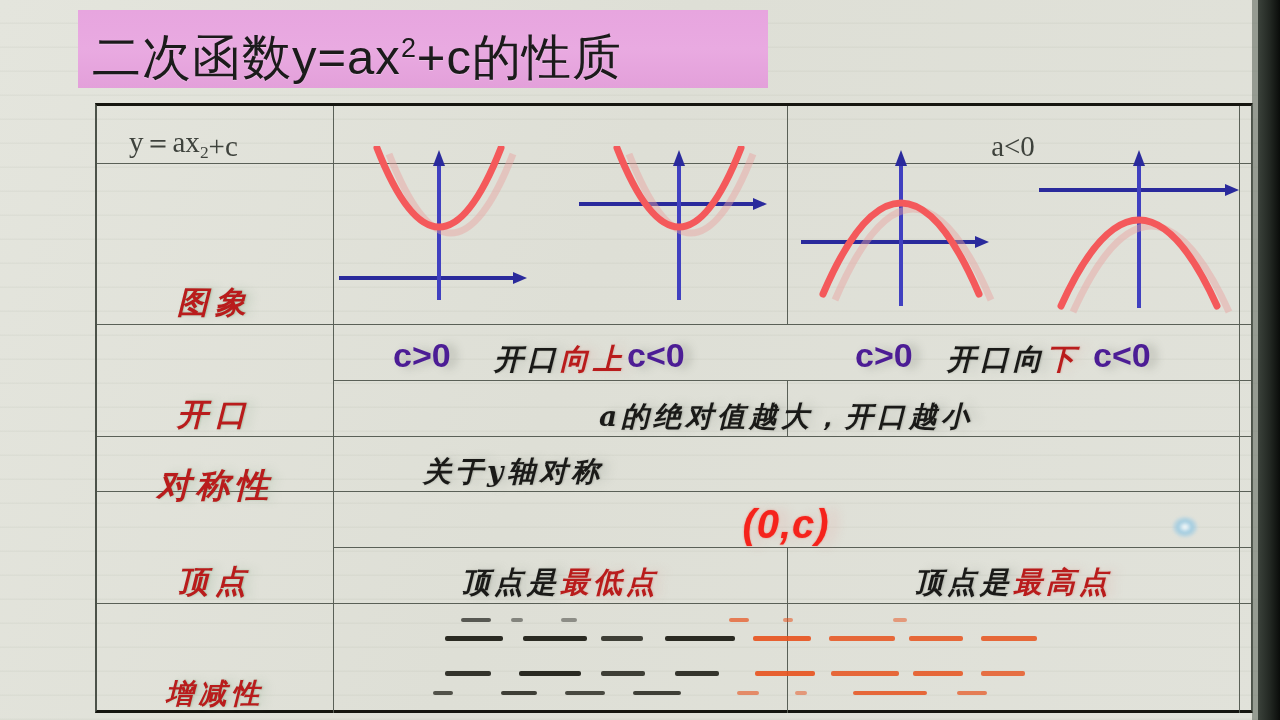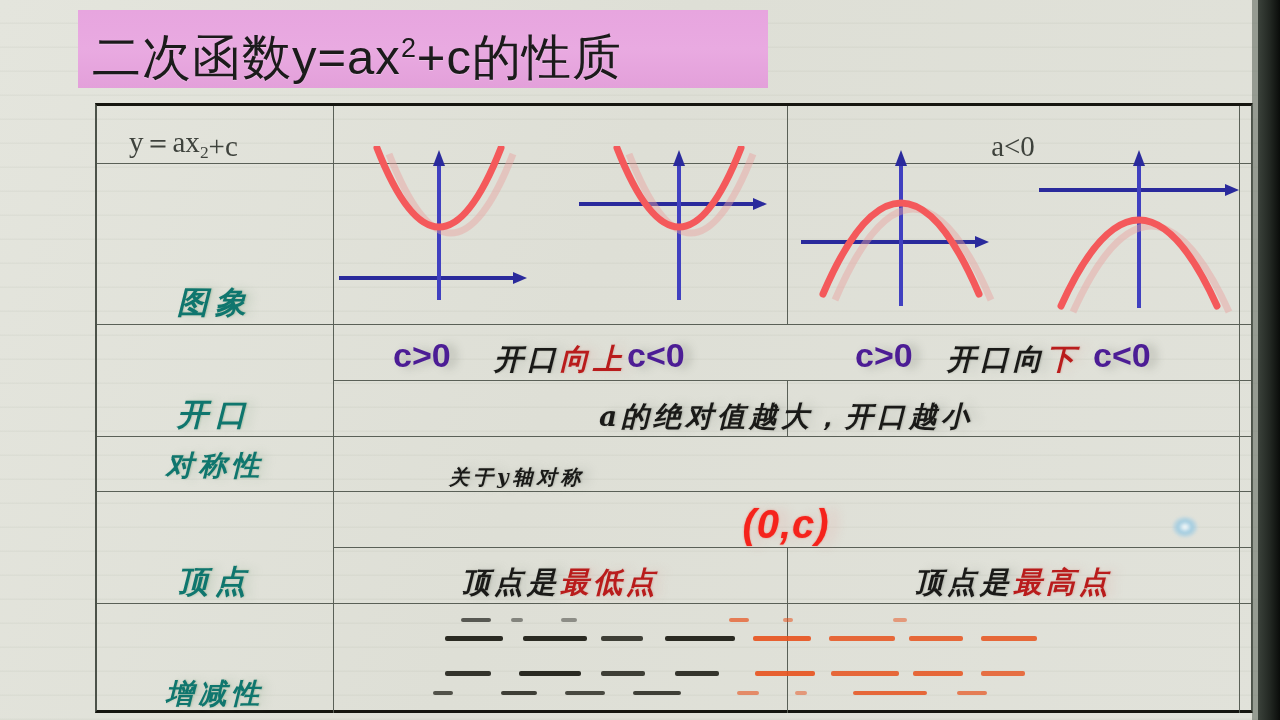--- a/index.html
+++ b/index.html
@@ -59,21 +59,21 @@
   .cell{position:absolute;display:flex;align-items:flex-end;justify-content:center;
         box-sizing:border-box;text-align:center;}
 
   
   .printed{font-family:"Liberation Serif", serif;color:#3e423c;font-size:29px;}
   .printed sup{font-size:.6em;vertical-align:super;}
 
   
   .hand-green{
     font-family:"DejaVu Serif", serif;
-    color:#0f766e;font-size:31px;font-weight:700;font-style:italic;
+    color:#b91c1c;font-size:31px;font-weight:700;font-style:italic;
     letter-spacing:7px;
     text-shadow:1px 0 2px rgba(120,160,120,.45), 7px 0 9px rgba(150,175,150,.30);
   }
   
   .hand-black{
     font-family:"DejaVu Serif", serif;
     color:#1a1a18;font-size:29px;font-weight:700;font-style:italic;
     letter-spacing:4px;
     text-shadow:1px 0 2px rgba(120,125,115,.40), 8px 0 10px rgba(150,155,145,.30);
   }
@@ -137,21 +137,21 @@
       <span>y＝ax</span>
       <sup>2</sup>
       <span>+c</span>
     </div>
 
 
   <div class="cell printed" style="left:690px;top:0;width:452px;height:57px">a&lt;0</div>
 
   <div class="cell hand-green" style="left:0;top:57px;width:236px;height:161px">图象</div>
   <div class="cell hand-green" style="left:0;top:218px;width:236px;height:112px">开口</div>
-  <div class="cell hand-green" style="left:0;top:324px;width:236px;height:55px;font-size:28px;letter-spacing:5px">对称性</div>
+  <div class="cell hand-green" style="left:0;top:348px;width:236px;height:55px;font-size:34px;letter-spacing:5px">对称性</div>
   <div class="cell hand-green" style="left:0;top:385px;width:236px;height:112px">顶点</div>
   <div class="cell hand-green" style="left:0;top:497px;width:236px;height:110px;font-size:28px;letter-spacing:5px">增减性</div>
 
   <div class="graph" style="left:238px;top:40px;width:216px;height:180px">
     <svg width="216" height="180" viewBox="0 0 216 180">
       <line x1="4" y1="132" x2="178" y2="132" stroke="#2a2a9c" stroke-width="4"></line>
       <polygon points="178,126 192,132 178,138" fill="#2a2a9c"></polygon>
       <line x1="104" y1="154" x2="104" y2="16" stroke="#4040c0" stroke-width="4"></line>
       <polygon points="98,20 104,4 110,20" fill="#2a2a9c"></polygon>
       <path d="M 42 2 Q 104 160 166 2" fill="none" stroke="#e8a29f" stroke-width="7" opacity=".45" transform="translate(12,6)"></path>
@@ -199,21 +199,21 @@
   <div class="cell" style="left:236px;top:218px;width:454px;height:56px">
     <span class="hand-black">开口</span>
       <span class="hand-black hand-red">向上</span>
   </div>
   <div class="cell" style="left:690px;top:218px;width:452px;height:56px">
     <span class="hand-black">开口向</span>
       <span class="hand-black hand-red">下</span>
   </div>
   <div class="cell hand-black" style="left:236px;top:274px;width:906px;height:56px;font-size:28px">a的绝对值越大，开口越小</div>
 
-  <div class="cell hand-black" style="left:236px;top:330px;width:906px;height:55px;justify-content:flex-start;padding-left:116px;font-size:20px">关于y轴对称</div>
+  <div class="cell hand-black" style="left:236px;top:330px;width:906px;height:55px;justify-content:flex-start;padding-left:90px;font-size:28px">关于y轴对称</div>
 
   <div class="cell vertex-red" style="left:236px;top:385px;width:906px;height:56px">(0,c)</div>
 
   <div class="cell" style="left:236px;top:441px;width:454px;height:56px">
     <span class="hand-black">顶点是</span>
       <span class="hand-black hand-red">最低点</span>
   </div>
   <div class="cell" style="left:690px;top:441px;width:452px;height:56px">
     <span class="hand-black">顶点是</span>
       <span class="hand-black hand-red">最高点</span>

